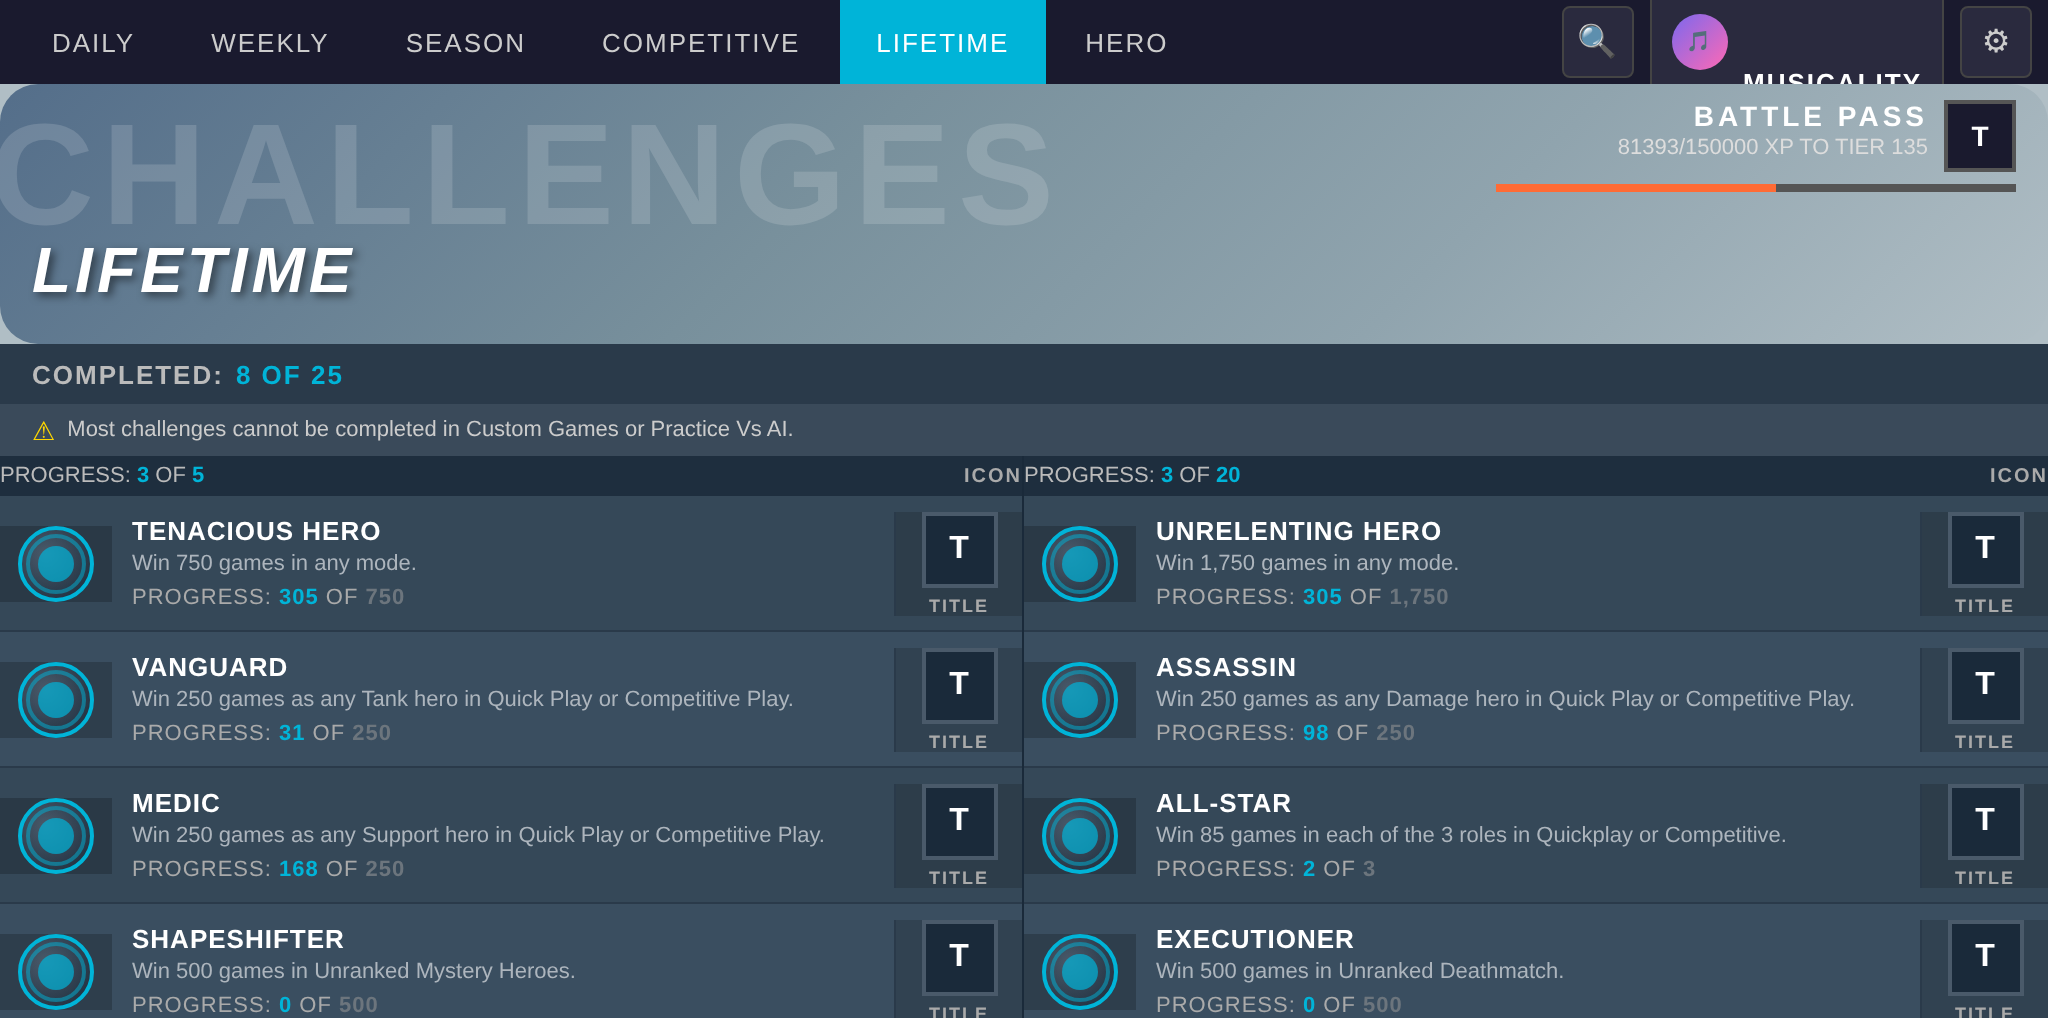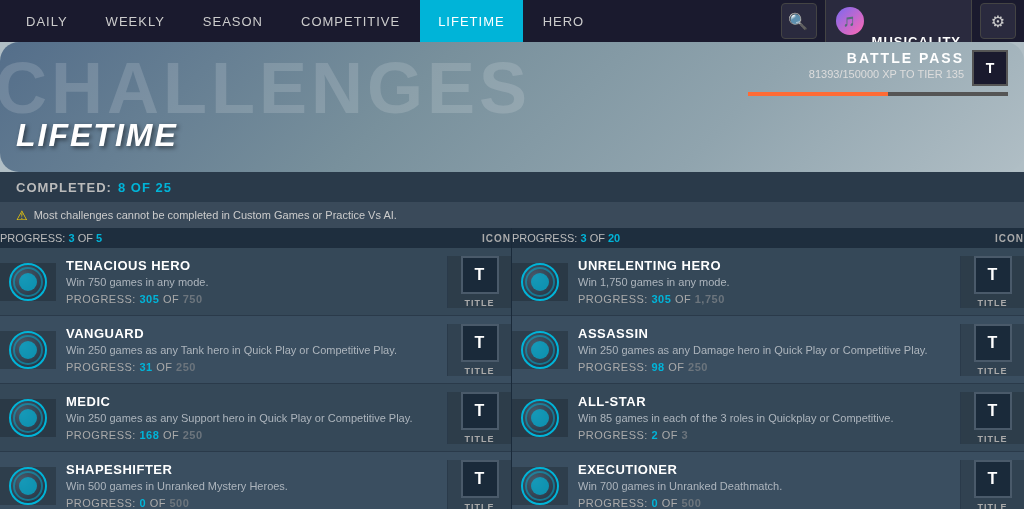--- a/index.html
+++ b/index.html
@@ -604,21 +604,21 @@
       </div>
     </div>
         <div class="challenge-card">
       <div class="challenge-icon-area">
         <div class="challenge-coin">
           <div class="coin-inner"></div>
         </div>
       </div>
       <div class="challenge-info">
         <div class="challenge-name">EXECUTIONER</div>
-        <div class="challenge-desc">Win 700 games in Unranked Deathmatch.</div>
+        <div class="challenge-desc">Win 500 games in Unranked Deathmatch.</div>
         <div class="challenge-progress">
           <span class="prog-label">PROGRESS: </span><span class="prog-current">0</span><span class="prog-label"> OF </span><span class="prog-max">500</span>
         </div>
       </div>
       <div class="challenge-reward">
         <div class="reward-icon-box">T</div>
         <div class="reward-label">TITLE</div>
       </div>
     </div>
       </div>

